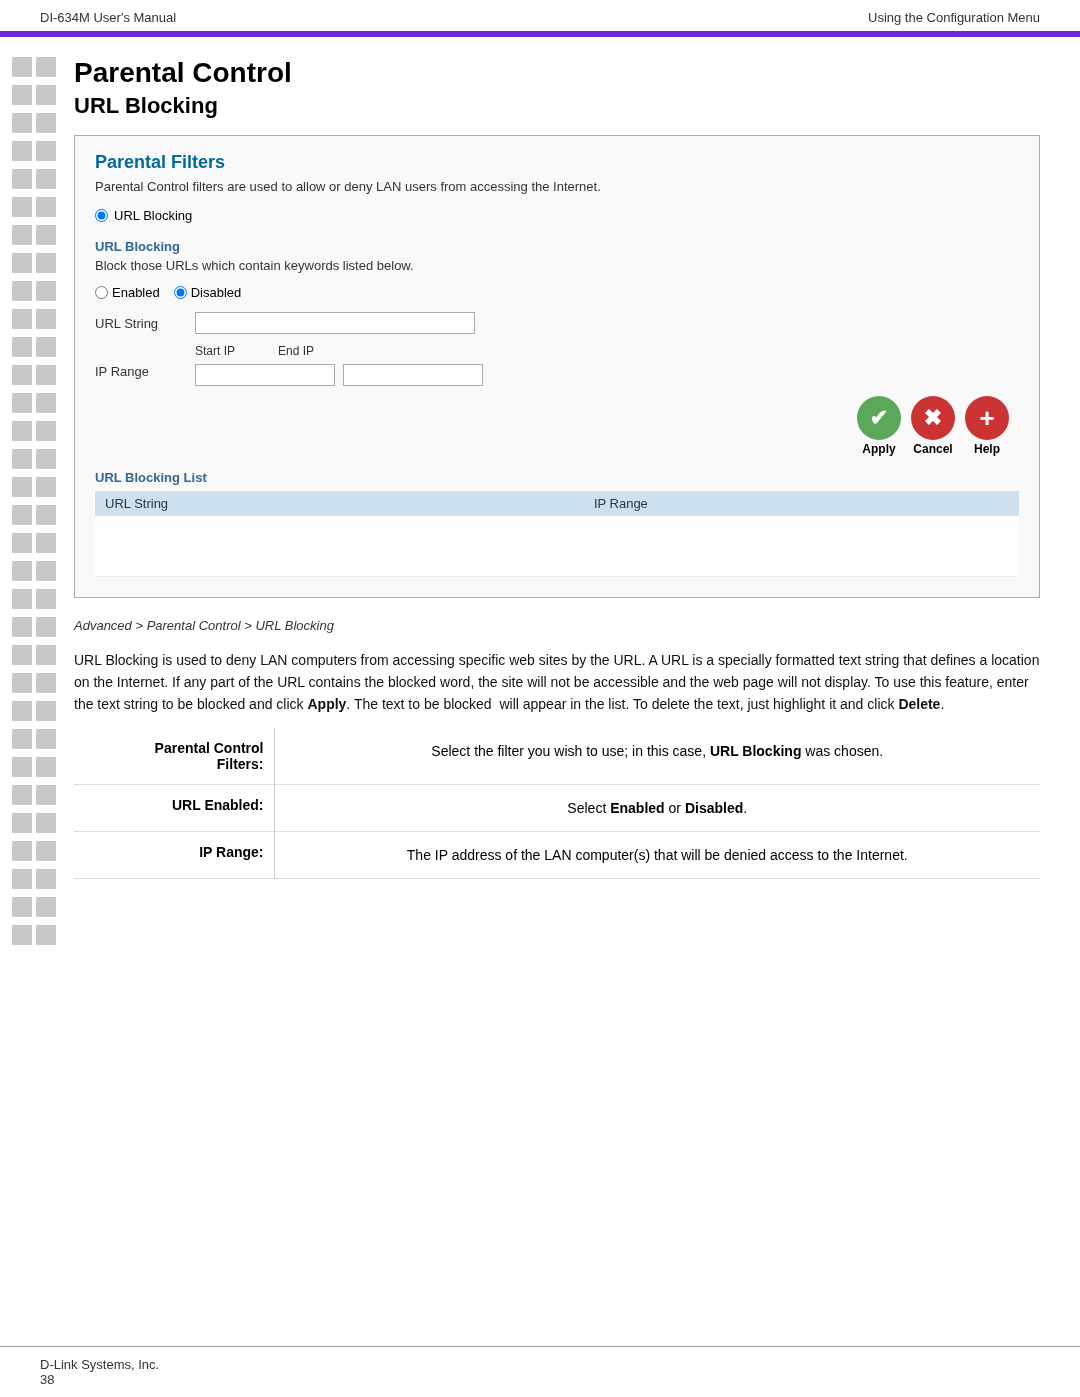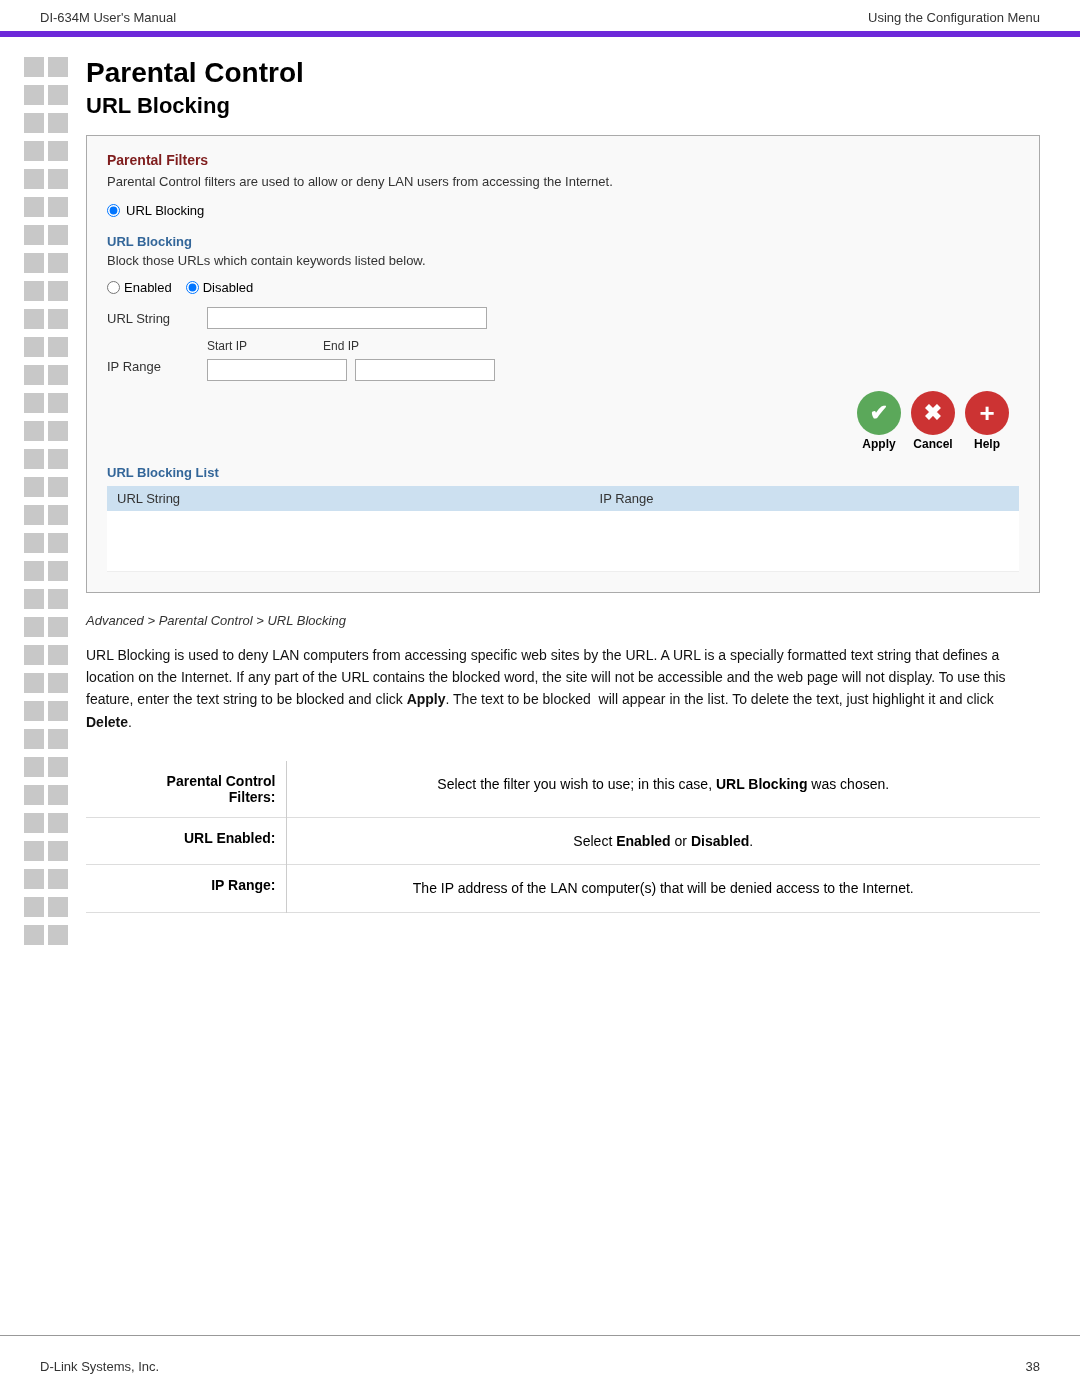--- a/index.html
+++ b/index.html
@@ -24,30 +24,31 @@
     }
 
     
     .page-footer {
       position: absolute;
       bottom: 0;
       left: 0;
       right: 0;
       display: flex;
       justify-content: space-between;
-      padding: 23px 40px;
+      padding: 10px 40px;
       border-top: 1px solid #999;
       font-size: 13px;
       color: #333;
+      flex-direction: column;
     }
 
     
     .main-layout {
       display: flex;
-      padding: 0 0 60px 16px;
+      padding: 0 0 60px 4px;
     }
 
     .sidebar-decor {
       width: 60px;
       min-height: 1300px;
       display: flex;
       flex-direction: column;
       gap: 4px;
       padding: 20px 8px;
     }
@@ -87,23 +88,23 @@
 
     
     .panel-box {
       border: 1px solid #aaa;
       background: #f9f9f9;
       padding: 16px 20px 20px 20px;
       margin-bottom: 20px;
     }
 
     .panel-section-title {
-      font-size: 14px;
-      font-weight: bold;
-      color: #7f1d1d;
+      font-size: 18px;
+      font-weight: bold;
+      color: #0369a1;
       margin-bottom: 6px;
     }
 
     .panel-description {
       font-size: 13px;
       color: #333;
       margin-bottom: 14px;
     }
 
     
@@ -192,21 +193,21 @@
     }
 
     .ip-inputs {
       display: flex;
       flex-direction: column;
       gap: 4px;
     }
 
     .ip-sublabels {
       display: flex;
-      gap: 76px;
+      gap: 43px;
       font-size: 12px;
       color: #333;
       margin-bottom: 2px;
     }
 
     .ip-fields {
       display: flex;
       gap: 8px;
     }
 
@@ -334,21 +335,21 @@
       font-size: 13px;
       color: #333;
       margin-bottom: 16px;
     }
 
     
     .body-text {
       font-size: 14px;
       line-height: 1.6;
       color: #111;
-      margin-bottom: 28px;
+      margin-bottom: 12px;
     }
 
     .body-text b {
       font-weight: bold;
     }
 
     
     .def-table {
       width: 100%;
       border-collapse: collapse;

